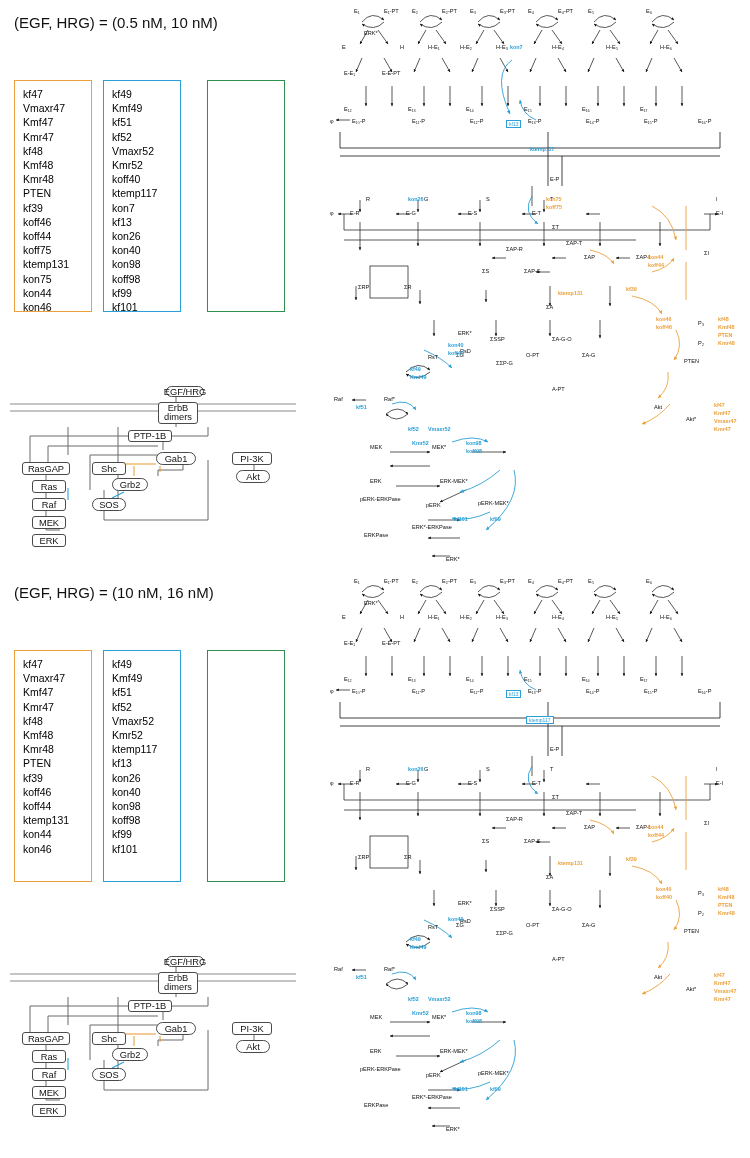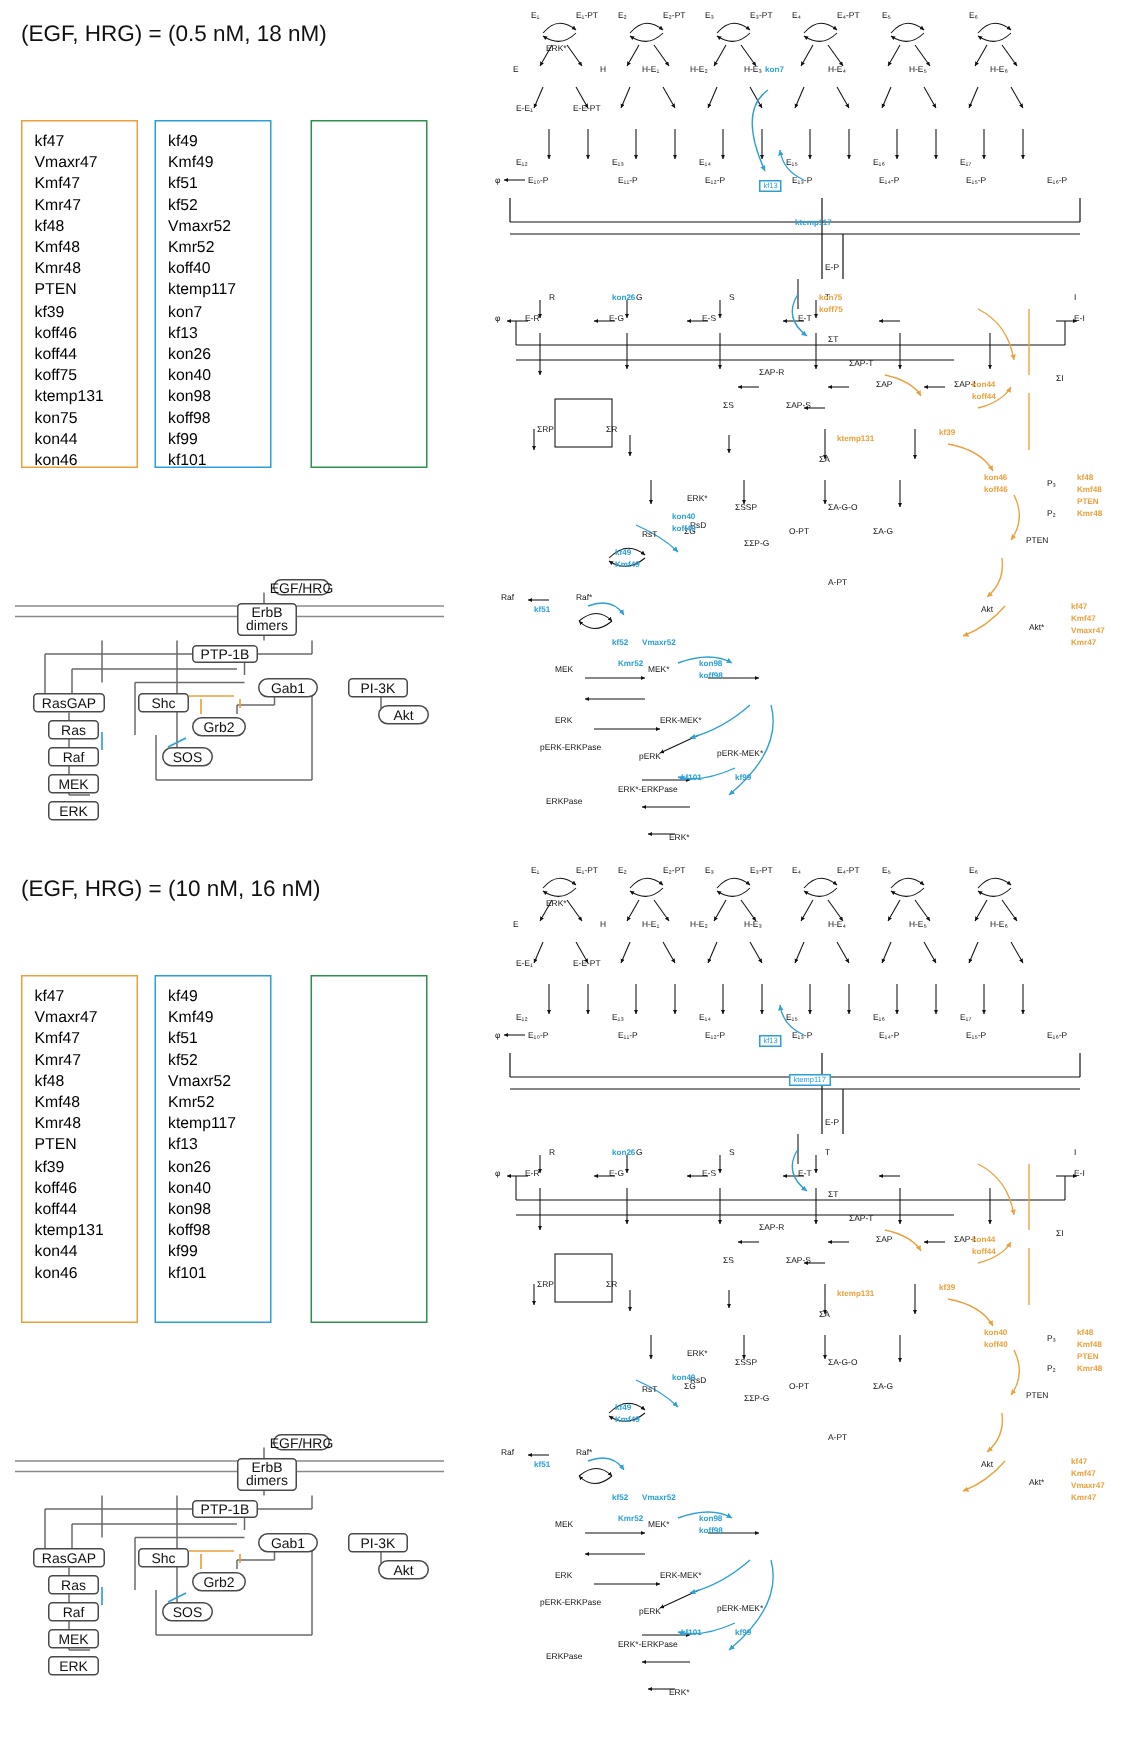--- a/index.html
+++ b/index.html
@@ -17,38 +17,38 @@
   .plist.blue{border-color:#2b9fd6;left:103px;top:80px;width:78px;height:232px;}
   .plist.green{border-color:#2f8f4e;left:207px;top:80px;width:78px;height:232px;}
   .plist div{white-space:nowrap;}
 
   
   .schem{position:absolute;left:8px;top:380px;width:290px;height:180px;}
   .schem svg{position:absolute;left:0;top:0;}
   .nodebox{position:absolute;box-sizing:border-box;border:1.1px solid #4a4a4a;border-radius:3px;
            background:#fff;font-size:9.3px;text-align:center;color:#111;
            display:flex;align-items:center;justify-content:center;line-height:10px;}
-  .nodebox.round{border-radius:9px;margin-left:16px;}
+  .nodebox.round{border-radius:9px;}
 
   
   .map{position:absolute;left:300px;top:0;width:450px;height:570px;}
   .map svg{position:absolute;left:0;top:0;}
   .lbl{position:absolute;font-size:5.4px;line-height:6px;white-space:nowrap;color:#111;}
   .lbl.sp{font-size:5.6px;}
   .lbl.blue{color:#2b9fd6;font-weight:bold;font-size:5.4px;}
   .lbl.orange{color:#eba03c;font-weight:bold;font-size:5.4px;}
   .tag{position:absolute;box-sizing:border-box;border:1px solid #2b9fd6;color:#2b9fd6;
        font-size:5px;padding:0 2px;background:#fff;white-space:nowrap;}
 </style>
 </head>
 <body>
 
 <div class="panel" id="panel-top">
 
-  <div class="cond-title">(EGF, HRG) = (0.5 nM, 18 nM)</div>
+  <div class="cond-title">(EGF, HRG) = (0.5 nM, 10 nM)</div>
 
   <div class="plist orange">
     <div>kf47</div>
     <div>Vmaxr47</div>
     <div>Kmf47</div>
     <div>Kmr47</div>
     <div>kf48</div>
     <div>Kmf48</div>
     <div>Kmr48</div>
     <div>PTEN</div>

